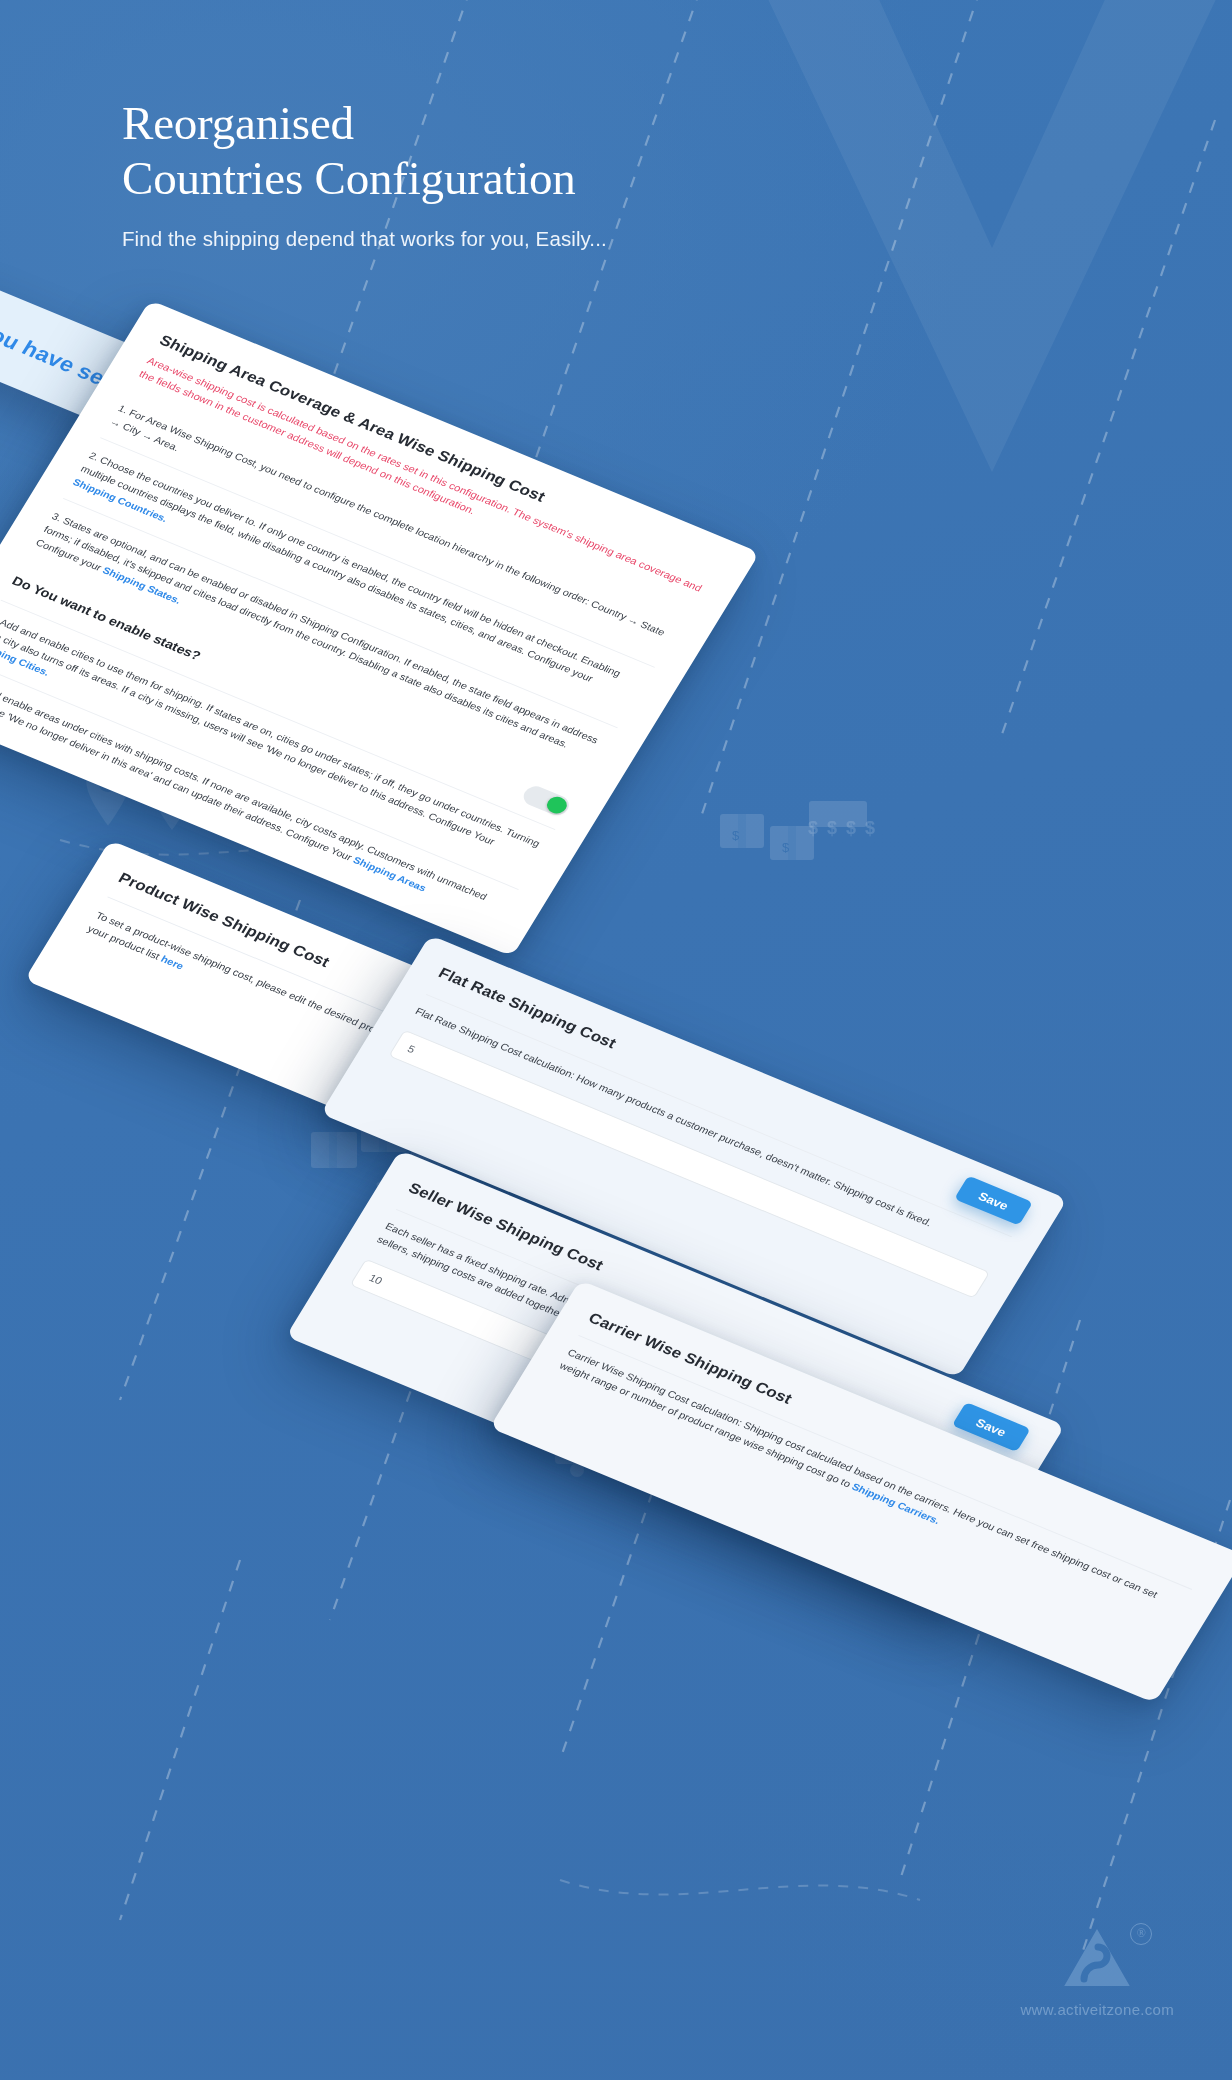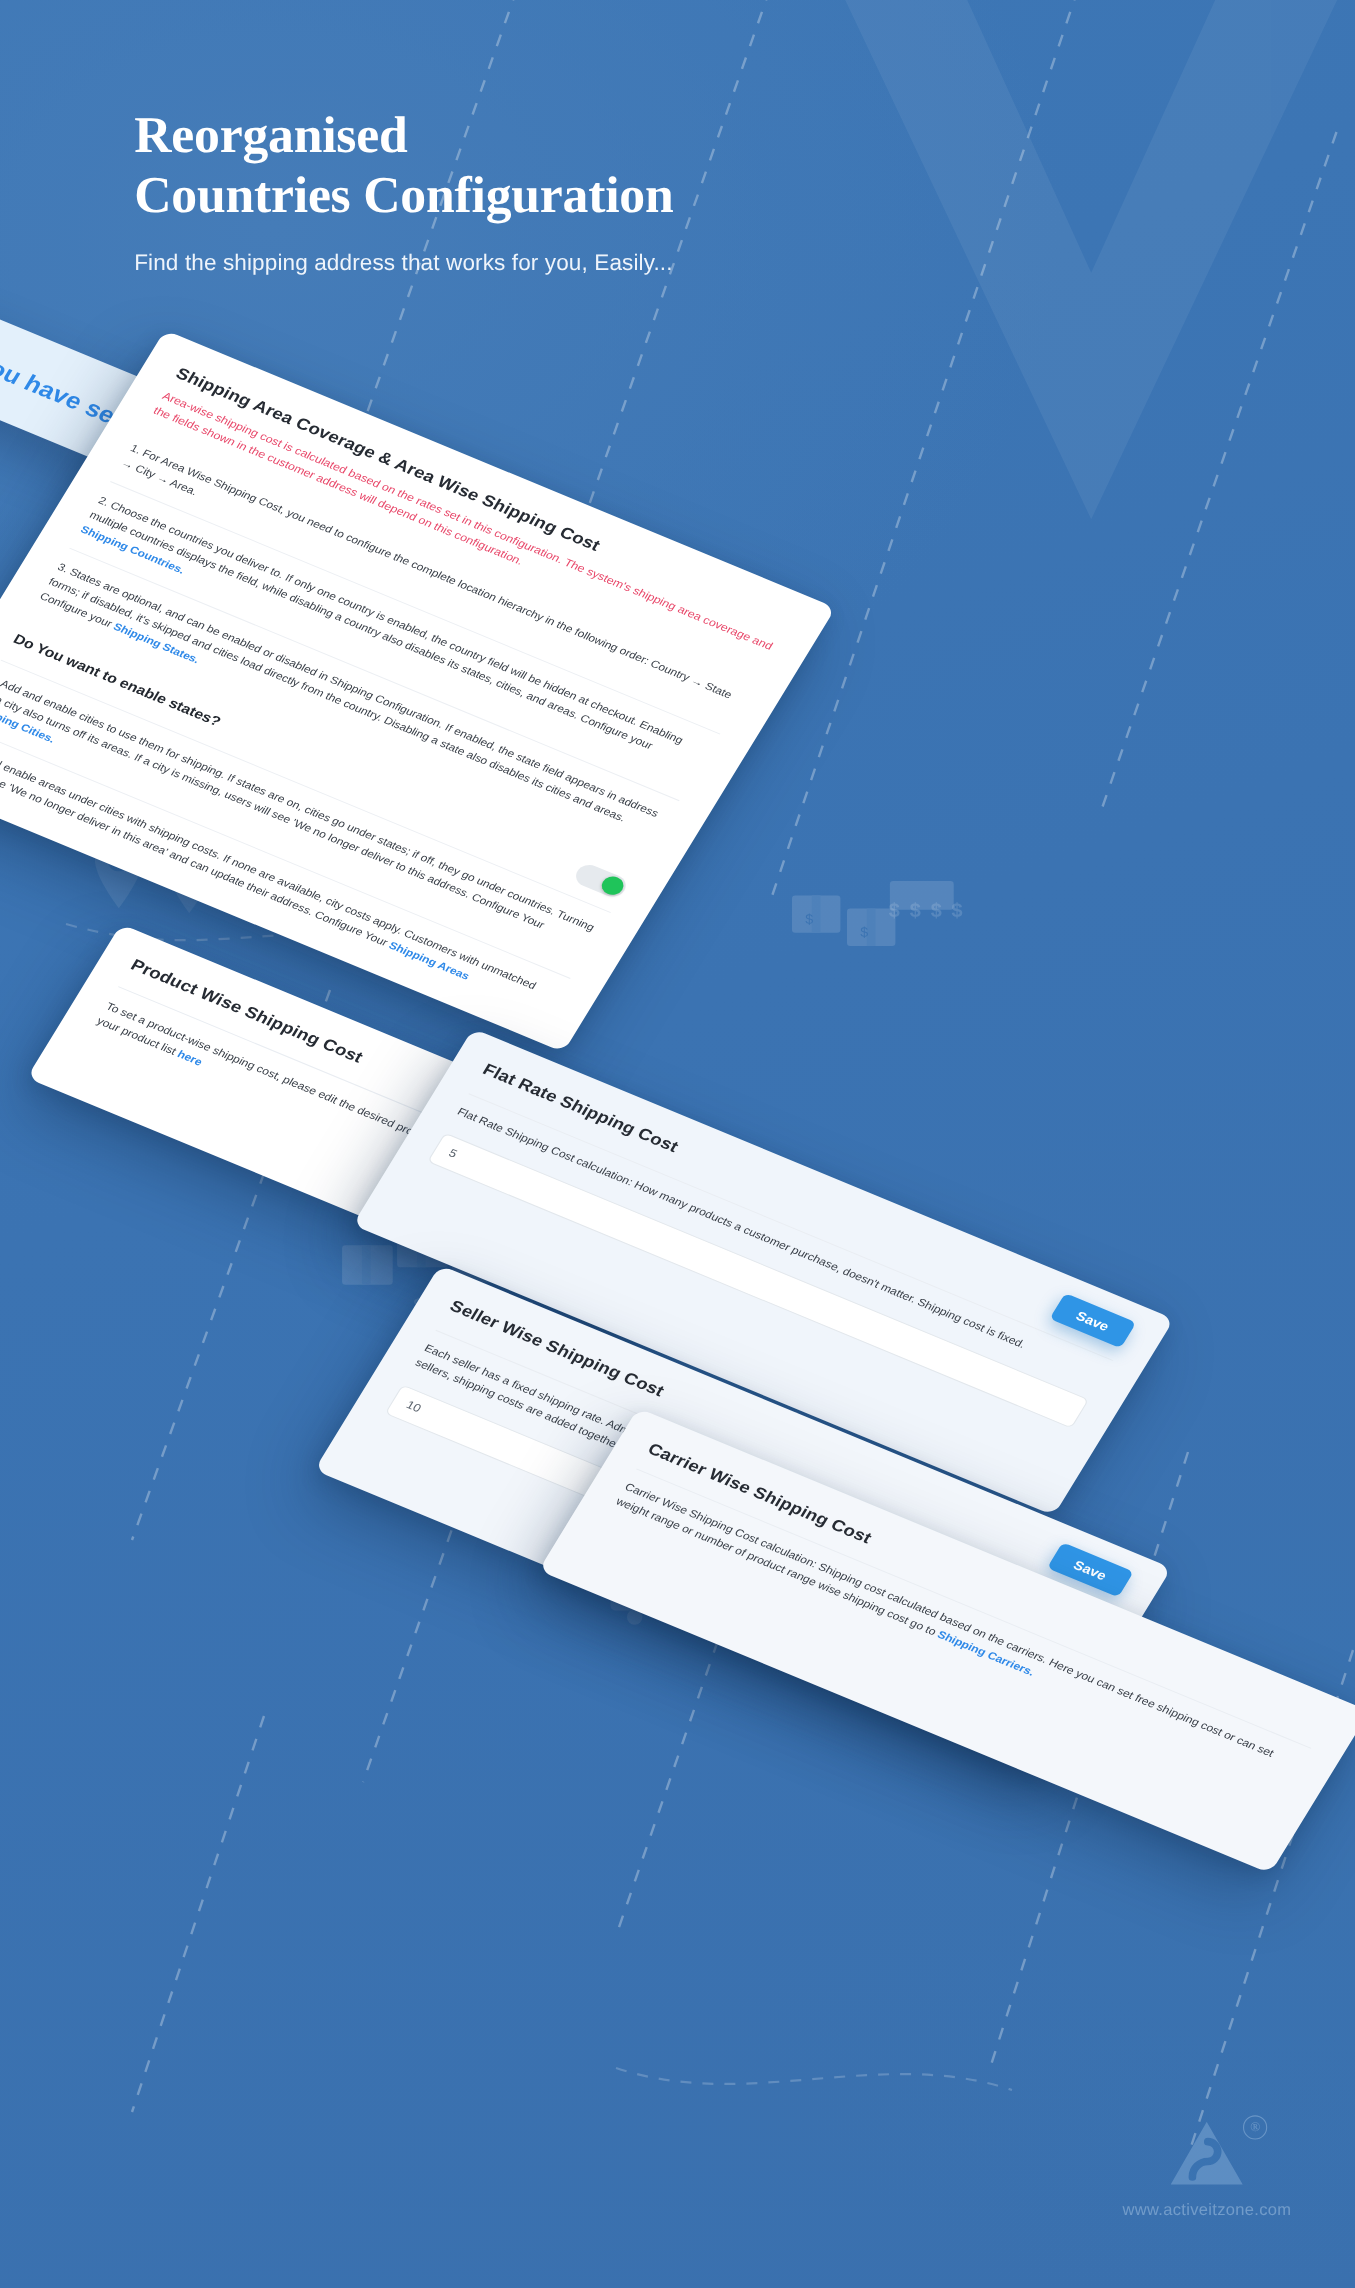--- a/index.html
+++ b/index.html
@@ -30,21 +30,21 @@
   }
 
   .wm-pin { position:absolute; opacity:.10; }
   .wm-box { position:absolute; opacity:.13; }
   .wm-money { position:absolute; opacity:.14; color:#fff; font-weight:bold; font-family:"Liberation Sans",sans-serif; letter-spacing:2px; }
 
   
   #header { position:absolute; left:122px; top:96px; width:760px; z-index:5; }
   #header h1 {
     font-family:"Liberation Serif", serif;
-    font-weight:700;
+    font-weight:400;
     font-size:47px;
     line-height:1.16;
     color:#ffffff;
     letter-spacing:-.2px;
   }
   #header .sub {
     margin-top:22px;
     font-size:20.5px;
     color:#eef4fb;
     font-weight:400;
@@ -229,21 +229,21 @@
   <div class="wm-money" style="left:572px;top:1370px;font-size:17px;">$ $ $</div>
   <div class="wm-money" style="left:808px;top:818px;font-size:18px;">$ $ $ $</div>
   <div class="wm-money" style="left:560px;top:1430px;font-size:16px;">$ $ $</div>
 </div>
 
 <div id="header">
   <h1>
     <span>Reorganised</span><br>
     <span>Countries Configuration</span>
   </h1>
-  <div class="sub">Find the shipping address that works for you, Easily...</div>
+  <div class="sub">Find the shipping depend that works for you, Easily...</div>
 </div>
 
 <div id="stage">
 
   <div class="alert" style="left:-30px; top:278px; width:690px; height:92px;
               transform: rotate(22.5deg) skewX(-9deg) scaleY(.92);">
     <span class="txt">You have selected Area Wise Shipping Cost</span>
   </div>
 
   <div class="card" style="left:150px; top:300px; width:660px; height:520px; padding:26px 30px;

